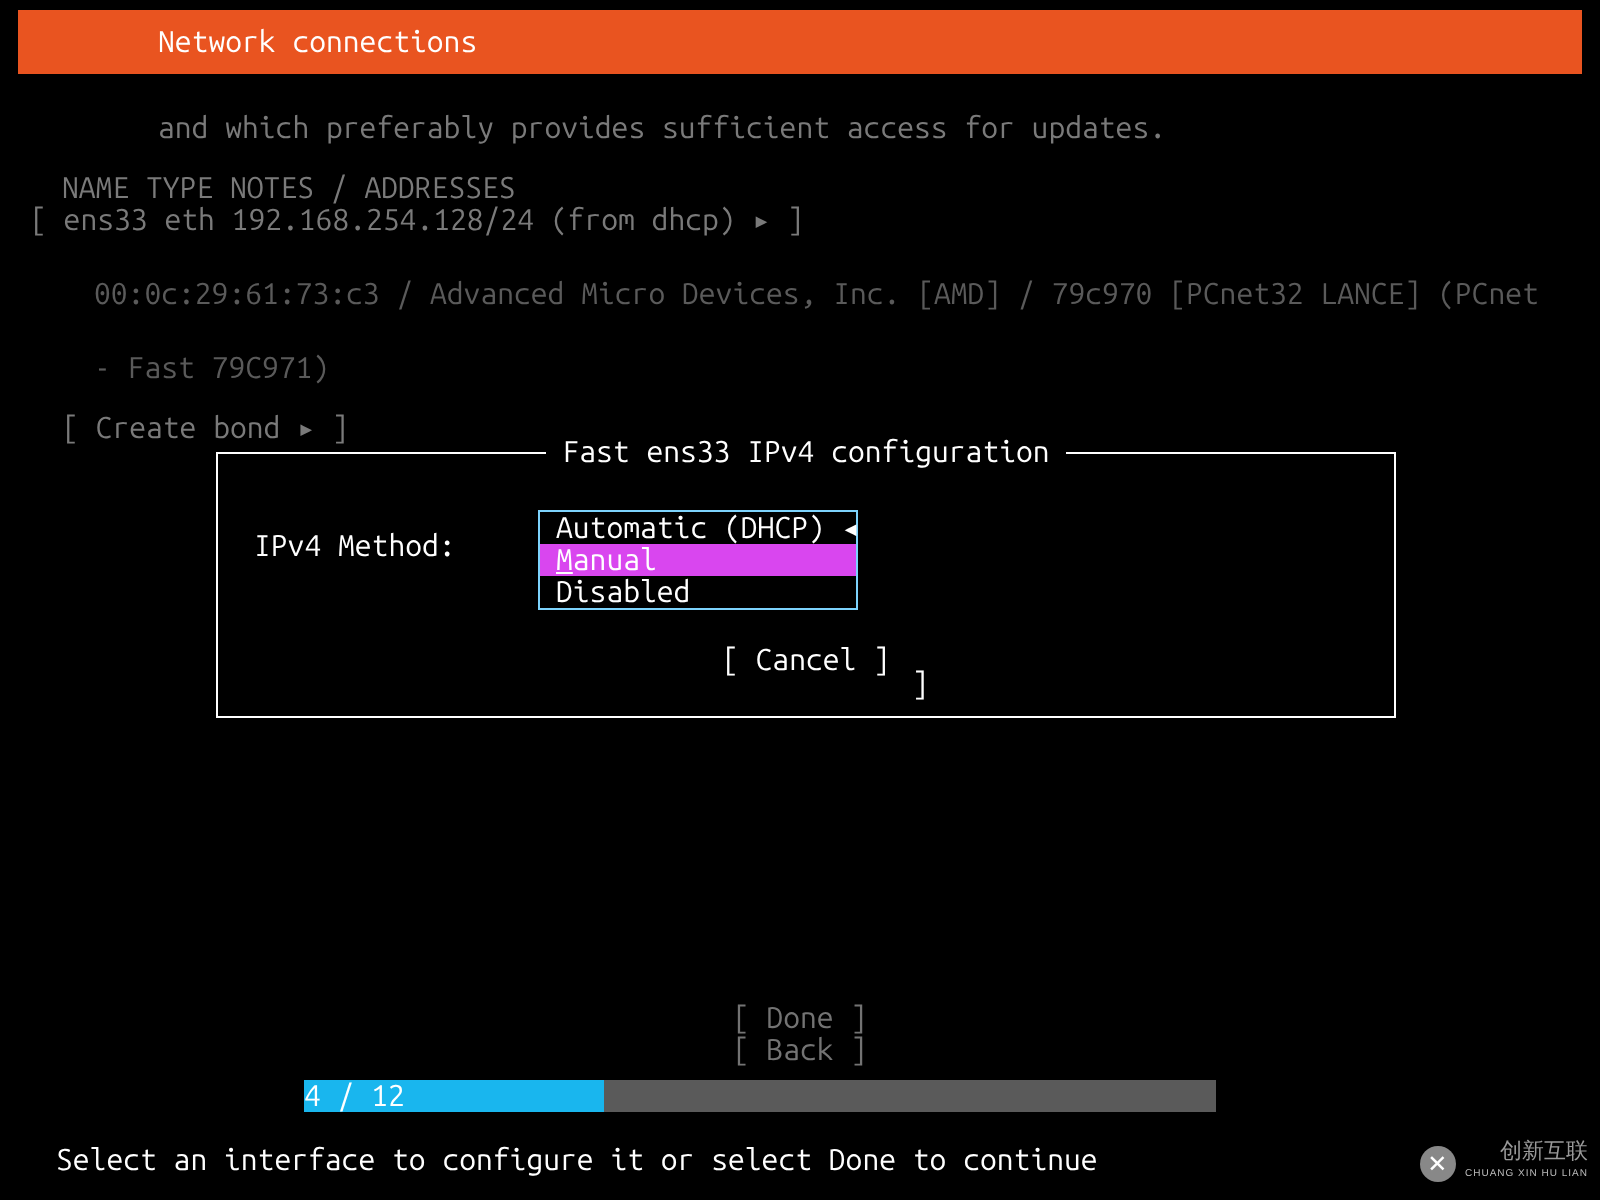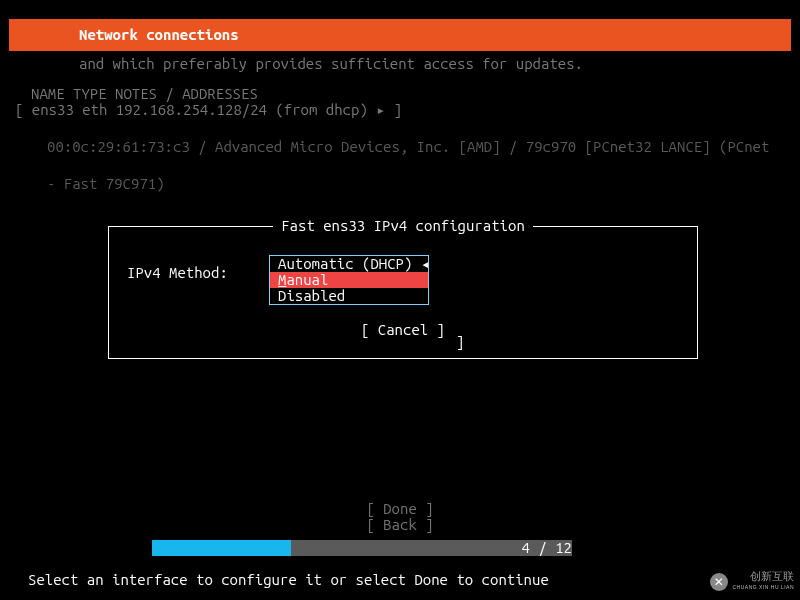--- a/index.html
+++ b/index.html
@@ -9,28 +9,28 @@
     background: #000;
     font-family: "Ubuntu Mono", "DejaVu Sans Mono", "Courier New", monospace;
     font-size: 15px;
     line-height: 16px;
     color: #fff;
     overflow: hidden;
     position: relative;
   }
   .header {
     position: absolute;
-    top: 19px;
+    top: 5px;
     left: 9px;
     right: 9px;
     height: 32px;
     background: #e95420;
     color: #fff;
     padding: 8px 0 8px 70px;
-    font-weight: bold;
+    font-weight: normal;
   }
   .content {
     position: absolute;
     top: 56px;
     left: 11px;
     right: 11px;
     color: #7a7a7a;
   }
   .intro {
     padding-left: 68px;
@@ -90,21 +90,21 @@
     border: 1px solid #7dd3fc;
     width: 160px;
   }
   .option {
     padding: 0 8px;
     color: #fff;
     white-space: nowrap;
     cursor: default;
   }
   .option.selected {
-    background: #ef4444;
+    background: #d946ef;
     color: #fff;
   }
   .option .underline { text-decoration: underline; }
   .cancel-row {
     position: absolute;
     top: 95px;
     left: 0;
     right: 0;
     text-align: center;
     color: #fff;
@@ -120,24 +120,24 @@
     bottom: 67px;
     left: 0;
     right: 0;
     text-align: center;
     color: #737373;
   }
   .progress-bar {
     position: absolute;
     bottom: 44px;
     left: 152px;
-    width: 420px;
+    width: 456px;
     height: 16px;
     background: #5a5a5a;
-    text-align: right;
+    text-align: left;
     color: #fff;
     line-height: 16px;
   }
   .progress-fill {
     position: absolute;
     left: 0;
     top: 0;
     height: 16px;
     background: #19b6ee;
   }
@@ -199,20 +199,23 @@
 <div class="content">
   <div class="intro">
     <div>and which preferably provides sufficient access for updates.</div>
   </div>
   <div class="columns-header">NAME  TYPE  NOTES / ADDRESSES</div>
   <div class="iface-row">
     <span>[ ens33  eth   192.168.254.128/24 (from dhcp)  ▸                                         ]</span>
   </div>
   <div class="iface-details">00:0c:29:61:73:c3 / Advanced Micro Devices, Inc. [AMD] / 79c970 [PCnet32 LANCE] (PCnet</div>
   <div class="iface-details">- Fast 79C971)</div>
+  <div class="create-bond">
+    <span>[ Create bond ▸ ]</span>
+  </div>
 </div>
 
 <div class="dialog">
   <div class="dialog-title">
     <span>Fast ens33 IPv4 configuration</span>
   </div>
   <div class="dialog-body">
     <div class="label">IPv4 Method:</div>
     <div class="dropdown">
       <div class="option">

